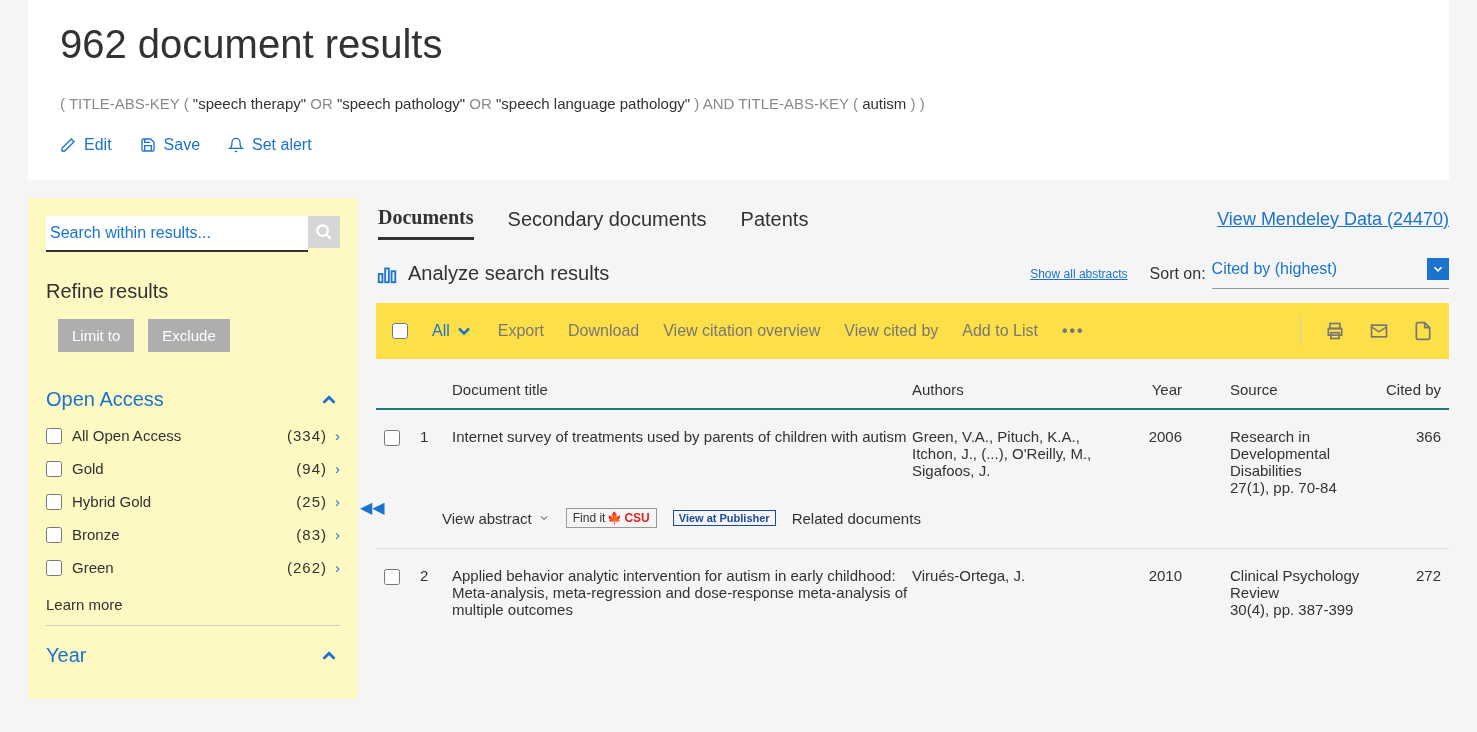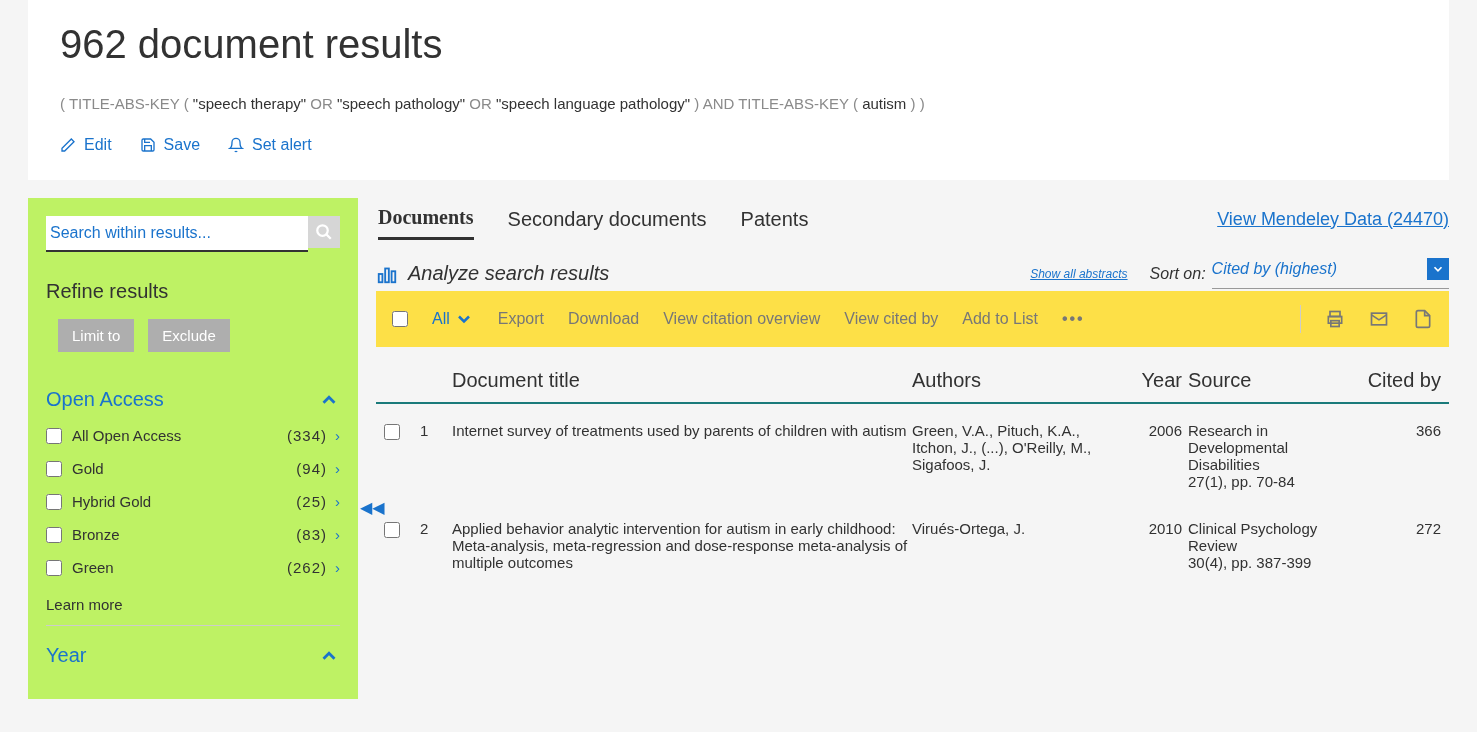--- a/index.html
+++ b/index.html
@@ -6,61 +6,61 @@
 body { font-family: Arial, Helvetica, sans-serif; background: #f5f5f5; color: #323232; font-size: 14px; }
 .container { width: 1477px; background: #f5f5f5; }
 .header-card { background: #fff; margin: 0 28px 18px 28px; padding: 22px 32px 26px 32px; }
 .title { font-size: 40px; font-weight: 400; color: #323232; margin-bottom: 28px; }
 .query { font-size: 15px; color: #8a8a8a; margin-bottom: 24px; }
 .query .kw { color: #323232; }
 .actions { display: flex; gap: 28px; }
 .actions a { color: #1a73cc; text-decoration: none; display: inline-flex; align-items: center; gap: 8px; font-size: 16px; }
 .actions svg { width: 16px; height: 16px; }
 .main { display: flex; gap: 18px; margin: 0 28px; }
-.sidebar { width: 330px; background: #bef264; padding: 18px 18px 24px 18px; flex-shrink: 0; }
+.sidebar { width: 330px; background: #fef9c3; padding: 18px 18px 24px 18px; flex-shrink: 0; }
 .search-within { display: flex; margin-bottom: 28px; }
 .search-within input { flex: 1; border: none; border-bottom: 2px solid #333; padding: 8px 4px; font-size: 16px; color: #1a73cc; outline: none; }
 .search-within input::placeholder { color: #1a73cc; }
 .search-btn { width: 32px; height: 32px; background: #d6d6d6; border: none; display: flex; align-items: center; justify-content: center; cursor: pointer; }
 .refine-title { font-size: 20px; font-weight: 400; color: #323232; margin-bottom: 16px; }
 .refine-btns { display: flex; gap: 14px; margin-bottom: 28px; padding-left: 12px; }
 .refine-btns button { background: #aeaeae; color: #fff; border: none; padding: 8px 14px; font-size: 15px; cursor: pointer; }
 .facet-header { display: flex; justify-content: space-between; align-items: center; color: #1a73cc; font-size: 20px; padding: 8px 0; cursor: pointer; }
 .facet-header svg { width: 22px; height: 22px; }
 .facet-item { display: flex; align-items: center; padding: 8px 0; font-size: 15px; }
 .facet-item input[type=checkbox] { width: 16px; height: 16px; margin-right: 10px; }
 .facet-item .label { flex: 1; color: #323232; }
 .facet-item .count { color: #323232; margin-right: 8px; letter-spacing: 1px; }
 .facet-item .chev { color: #1a73cc; }
 .learn-more { padding: 12px 0; font-size: 15px; border-bottom: 1px solid #ccc; margin-bottom: 10px; }
 .content { flex: 1; position: relative; }
 .tabs { display: flex; align-items: center; padding: 0 0 0 2px; margin-bottom: 18px; }
 .tab { font-size: 20px; padding: 8px 0; margin-right: 34px; color: #323232; cursor: pointer; }
 .tab.active { font-weight: 600; border-bottom: 3px solid #323232; font-family: Liberation Serif, serif; }
 .mendeley { margin-left: auto; color: #1a73cc; font-size: 18px; }
-.content-bar { display: flex; align-items: center; margin-bottom: 2px; font-style: italic; }
+.content-bar { display: flex; align-items: center; margin-bottom: 14px; }
 .analyze { display: inline-flex; align-items: center; gap: 10px; font-size: 20px; color: #323232; }
 .analyze svg { width: 22px; height: 22px; }
 .show-abstracts { margin-left: auto; color: #1a73cc; font-size: 12px; margin-right: 22px; }
 .sort-label { font-size: 16px; margin-right: 6px; }
 .sort-value { color: #1a73cc; font-size: 16px; }
 .sort-dropdown { margin-left: 90px; width: 22px; height: 22px; background: #1a73cc; color: #fff; display: inline-flex; align-items: center; justify-content: center; }
 .toolbar { background: #fde047; display: flex; align-items: center; padding: 14px 16px; gap: 24px; color: #777; font-size: 16px; margin-bottom: 8px; }
 .toolbar .cb { width: 16px; height: 16px; }
 .toolbar .all { color: #1a73cc; display: inline-flex; align-items: center; gap: 4px; }
 .toolbar .divider { width: 1px; height: 28px; background: #ccc; margin-left: auto; }
 .toolbar svg { width: 20px; height: 20px; }
 .table { width: 100%; }
-.thead { display: flex; padding: 14px 8px 10px 8px; border-bottom: 2px solid #1a7a7a; font-size: 20px; color: #323232; }
+.thead { display: flex; padding: 14px 8px 10px 8px; border-bottom: 2px solid #1a7a7a; font-size: 15px; color: #323232; }
 .col-check { width: 36px; }
 .col-num { width: 22px; }
 .col-title { width: 470px; padding-left: 10px; }
 .col-authors { width: 210px; }
 .col-year { width: 60px; text-align: right; }
-.col-source { width: 145px; padding-left: 6px; }
+.col-source { width: 145px; padding-left: 6px; margin-left: 42px; }
 .col-cited { flex: 1; text-align: right; }
 .trow { display: flex; padding: 18px 8px 12px 8px; font-size: 15px; }
 .trow input[type=checkbox] { width: 16px; height: 16px; margin-top: 2px; }
 .doc-links { display: flex; align-items: center; gap: 16px; padding: 0 0 20px 66px; font-size: 15px; }
 .doc-links .va { color: #323232; display: inline-flex; align-items: center; gap: 6px; }
 .doc-links .find-csu { border: 1px solid #999; padding: 2px 6px; font-size: 12px; display: inline-flex; align-items: center; gap: 2px; }
 .doc-links .vap { border: 1px solid #1a4aa0; color: #1a4aa0; padding: 1px 5px; font-size: 11px; font-weight: bold; }
 .doc-links .rel { color: #323232; }
 .collapse-handle { position: absolute; left: -16px; top: 300px; color: #1a73cc; font-size: 16px; }
 .sort-underline { border-bottom: 1px solid #999; padding-bottom: 8px; display: inline-flex; align-items: center; min-width: 230px; }
@@ -243,20 +243,35 @@
         <div class="trow">
           <div class="col-check"><input type="checkbox" style=""></div>
           <div class="col-num">1</div>
           <div class="col-title">Internet survey of treatments used by parents of children with autism</div>
           <div class="col-authors">Green, V.A., Pituch, K.A., Itchon, J., (...), O'Reilly, M., Sigafoos, J.</div>
           <div class="col-year">2006</div>
           <div class="col-source" style="white-space:pre-line">Research in Developmental Disabilities
 27(1), pp. 70-84</div>
           <div class="col-cited">366</div>
         </div>
+        <div class="doc-links border" style="border-bottom:1px solid #ddd;">
+          <span class="va">
+            <span>View abstract</span>
+            <svg viewBox="0 0 24 24" width="12" height="12" fill="none" stroke="#333" stroke-width="2">
+                <polyline points="6 9 12 15 18 9"></polyline>
+              </svg>
+          </span>
+          <span class="find-csu">
+            <span>Find it</span>
+            <span style="color:#d22;font-weight:bold;">🍁</span>
+            <span style="color:#d22;font-weight:bold;">CSU</span>
+          </span>
+          <span class="vap">View at Publisher</span>
+          <span class="rel">Related documents</span>
+        </div>
 
         <div class="trow">
           <div class="col-check"><input type="checkbox" style=""></div>
           <div class="col-num">2</div>
           <div class="col-title">Applied behavior analytic intervention for autism in early childhood: Meta-analysis, meta-regression and dose-response meta-analysis of multiple outcomes</div>
           <div class="col-authors">Virués-Ortega, J.</div>
           <div class="col-year">2010</div>
           <div class="col-source" style="white-space:pre-line">Clinical Psychology Review
 30(4), pp. 387-399</div>
           <div class="col-cited">272</div>

